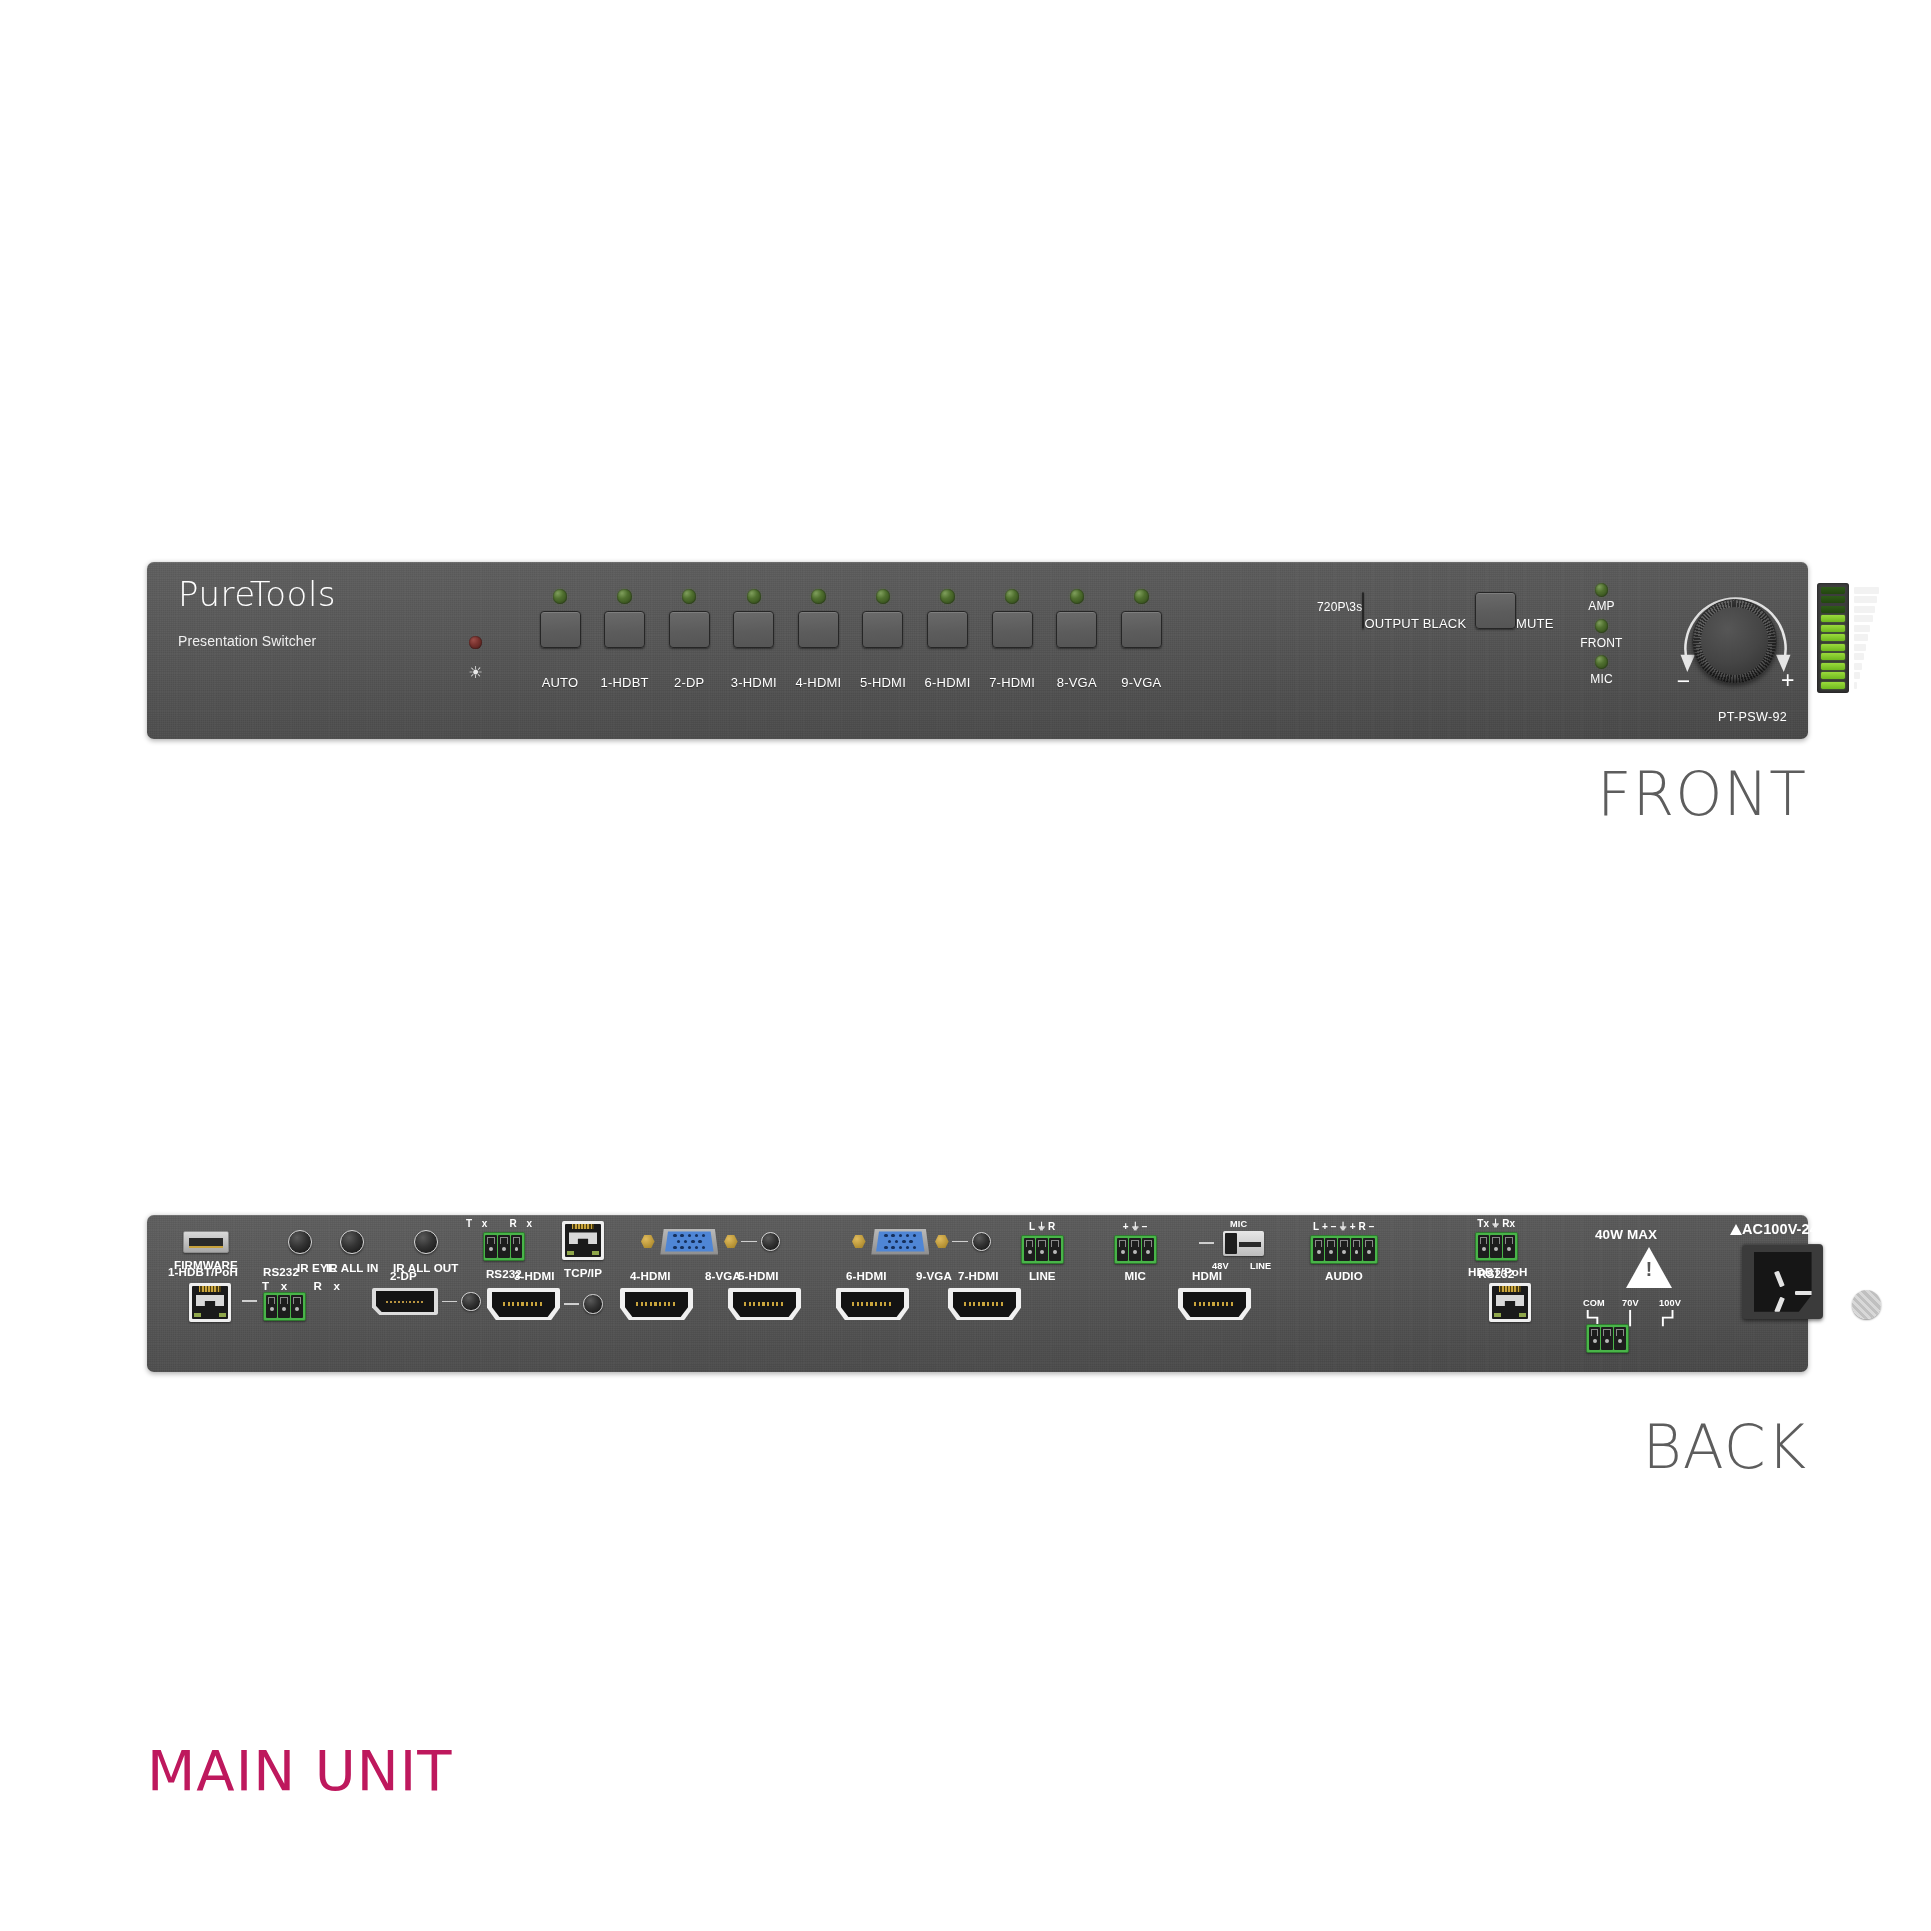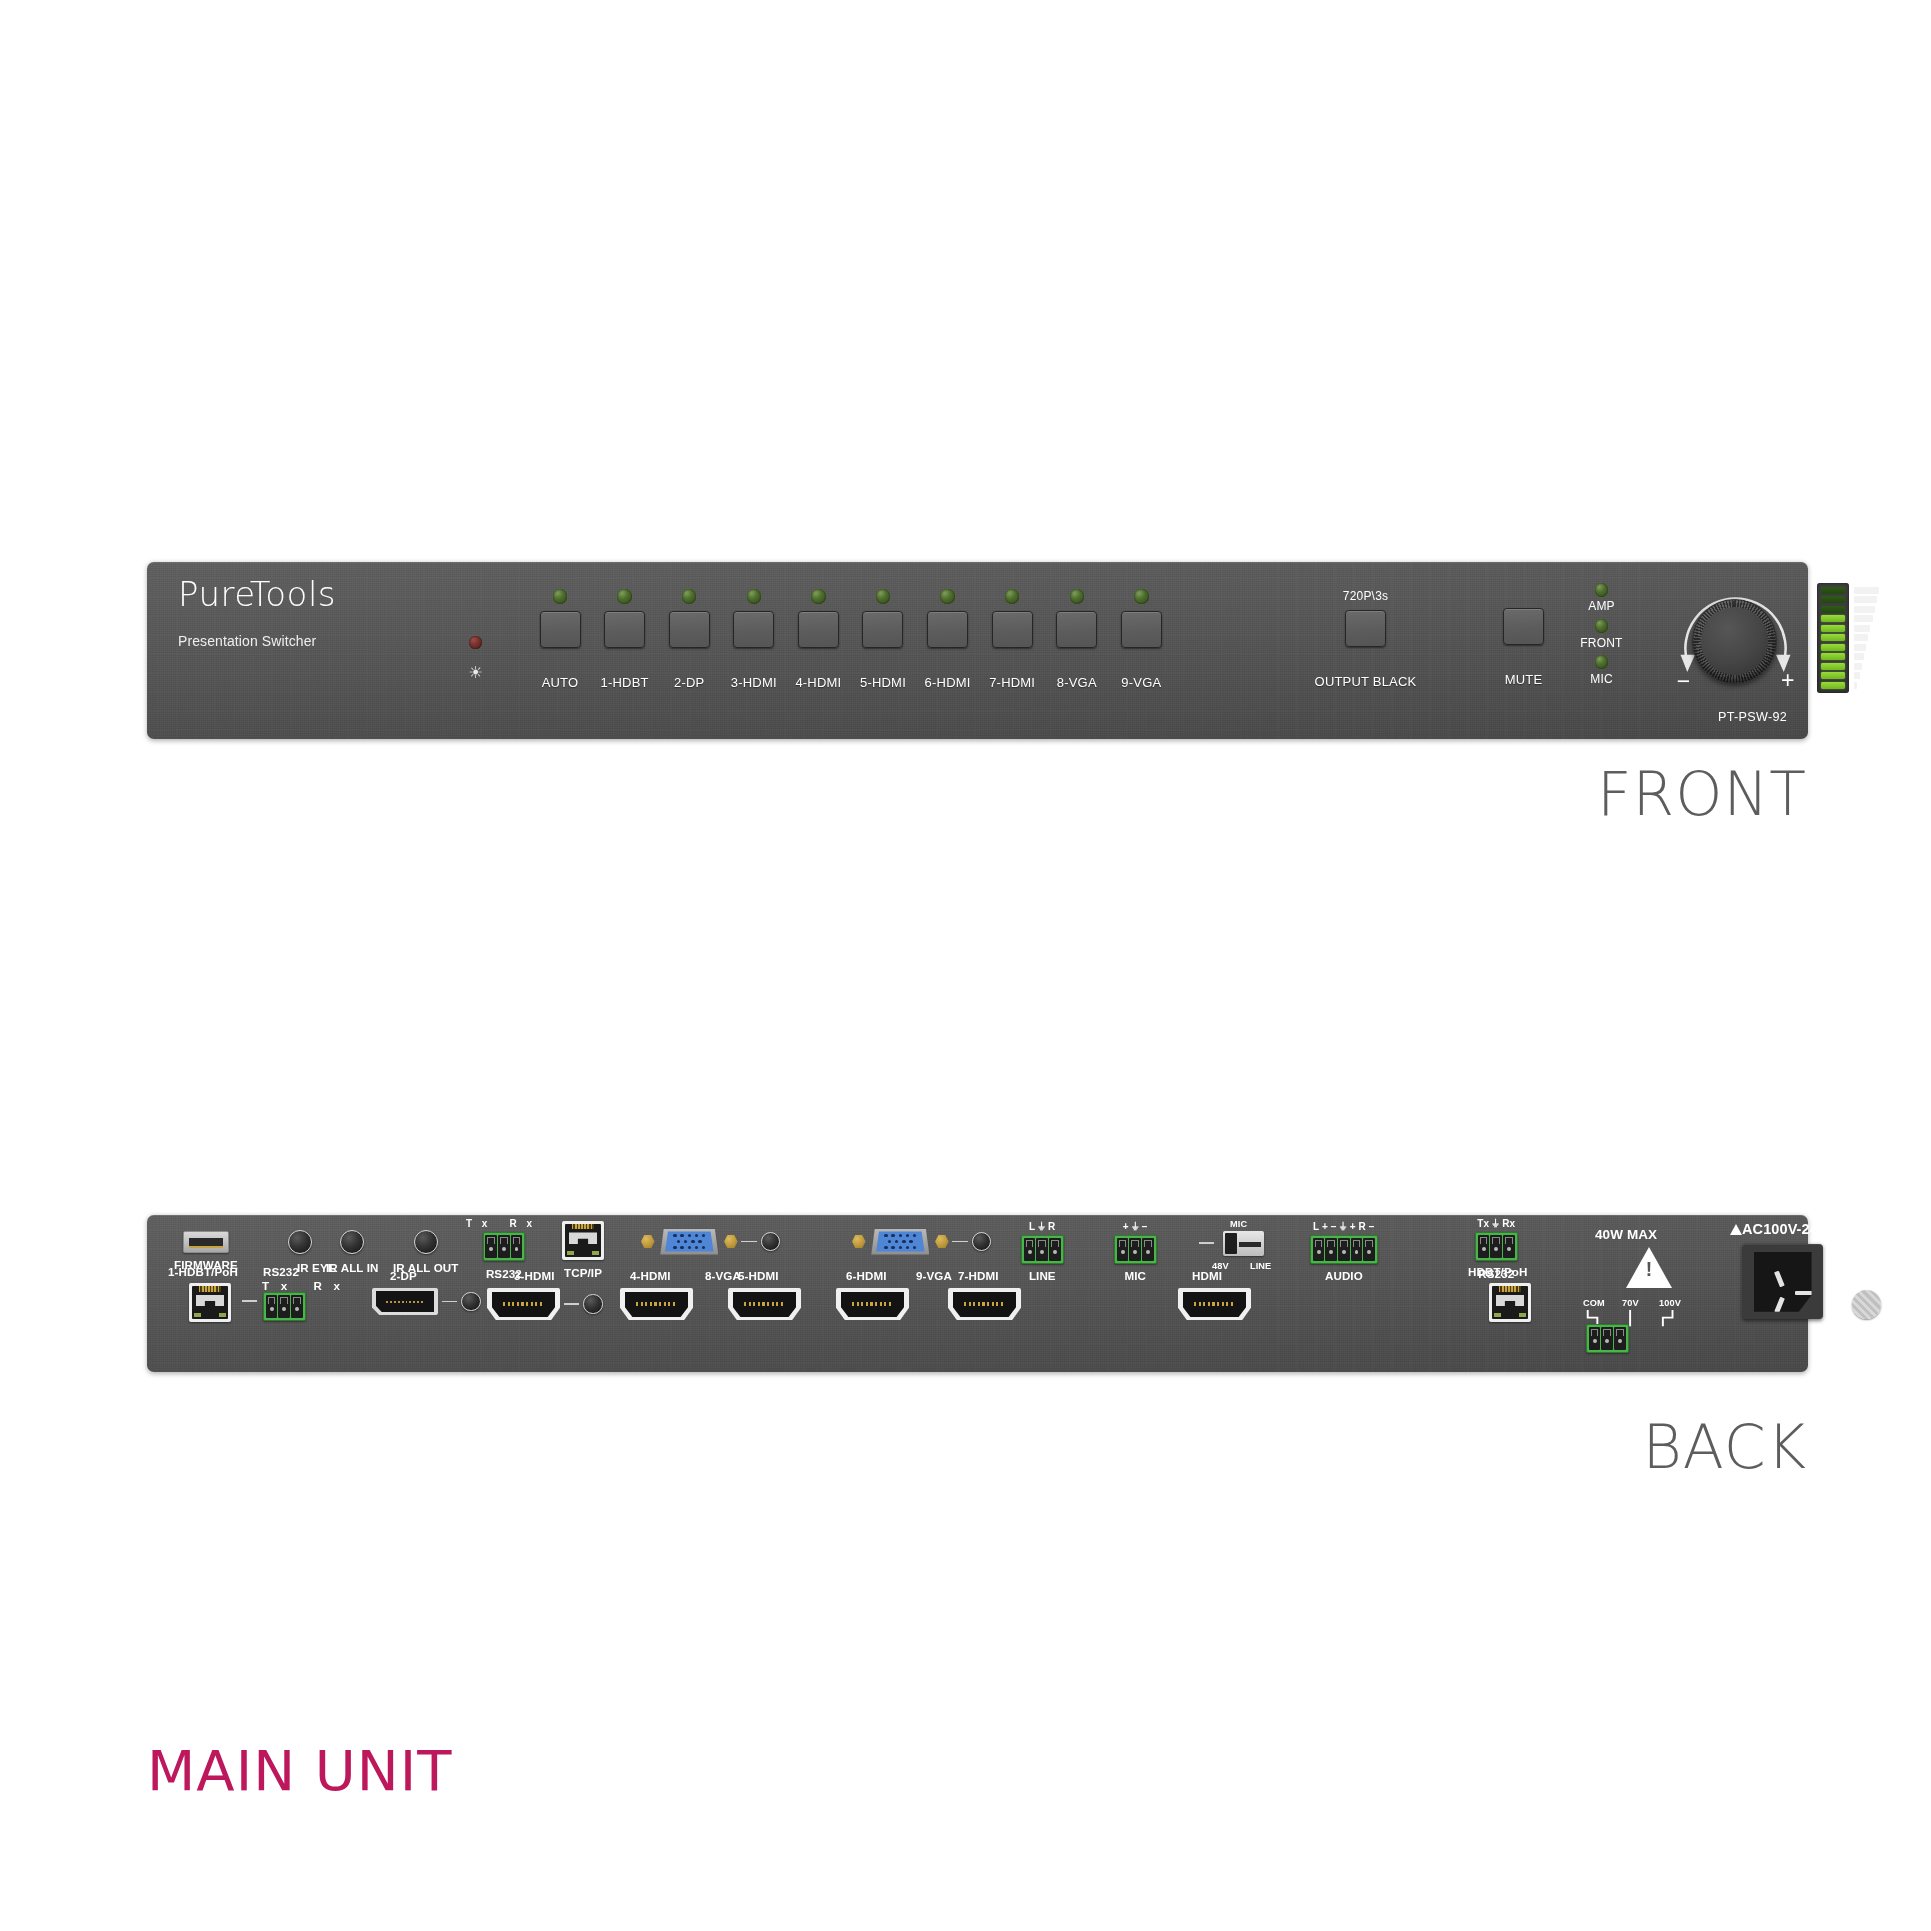--- a/index.html
+++ b/index.html
@@ -55,21 +55,21 @@
     background:linear-gradient(177deg,#6a6a6a 0%,#5c5c5c 55%,#555 100%);
     border:1.9px solid #262626;
     box-shadow:inset 0 1px 0 rgba(255,255,255,.14),0 1px 1.9px rgba(0,0,0,.45);
   }
   .key-label{
     margin-top:27px;color:#ffffff;font-size:13px;white-space:nowrap;
     letter-spacing:0.2px;text-shadow:0 1px 1px rgba(0,0,0,.45);
   }
 
   
-  .single-key{position:absolute;display:flex;flex-direction:column;align-items:center;}
+  .single-key{position:absolute;display:flex;flex-direction:row;align-items:center;}
   #output-black-group{left:1170px;top:27px;width:97px;}
   #mute-group{left:1328px;top:27px;width:97px;}
   .above-label{color:#fff;font-size:12px;margin-bottom:6.8px;letter-spacing:0.2px;}
   .above-spacer{height:19px;}
 
   
   #status-leds{position:absolute;left:1413px;top:21px;width:83px;}
   .status-item{display:flex;flex-direction:column;align-items:center;margin-bottom:5.8px;}
   .status-item .led{margin-bottom:2.9px;width:13.5px;height:13.5px;}
   .status-label{color:#fff;font-size:12px;letter-spacing:0.2px;}

